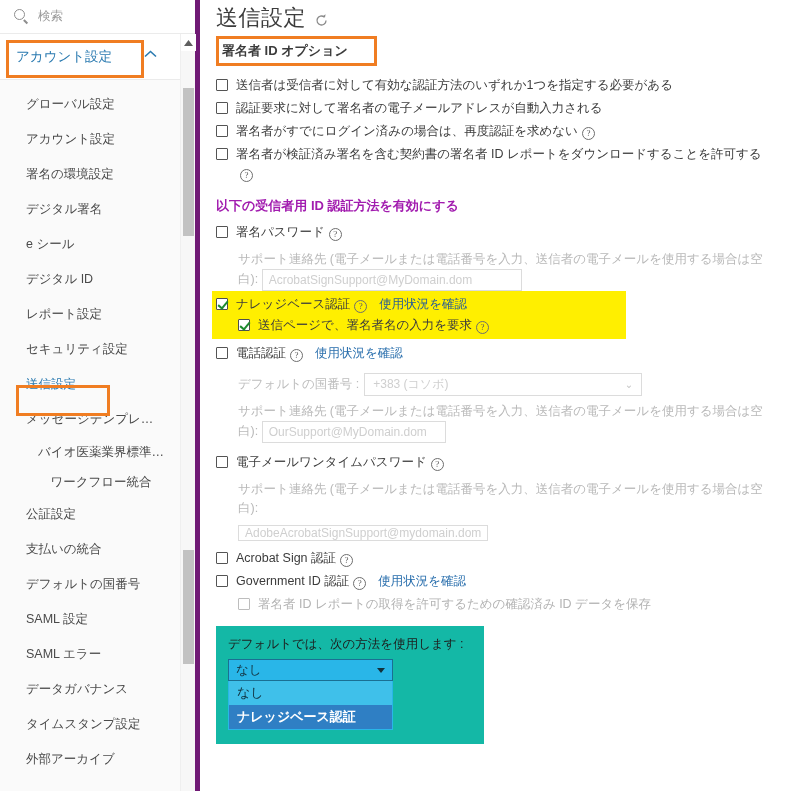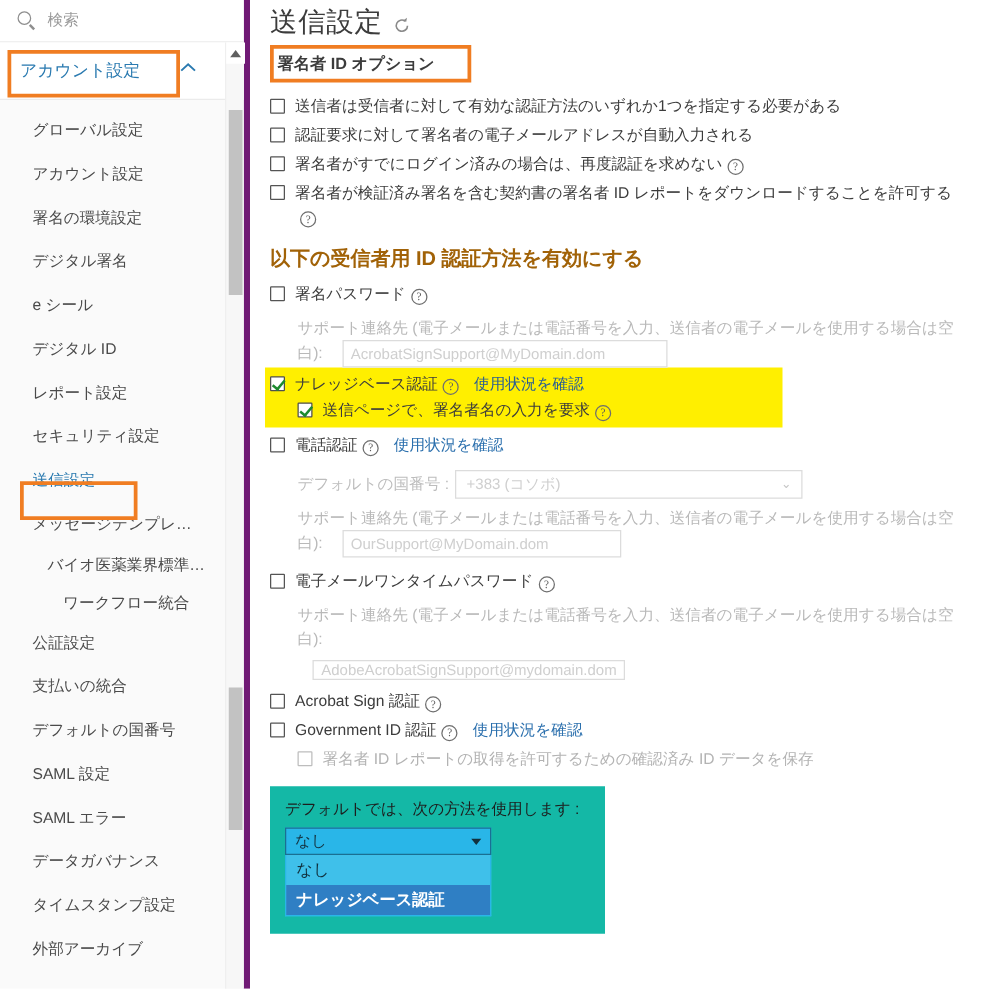--- a/index.html
+++ b/index.html
@@ -239,23 +239,23 @@
     top: 1px;
     font-family: "Liberation Serif", serif;
   }
   .link {
     color: #2a6fad;
     margin-left: 8px;
   }
   .link.dark { color: #2b5f93; }
 
   .subhead {
-    font-size: 16px;
+    font-size: 13px;
     font-weight: bold;
-    color: #a16207;
+    color: #a21caf;
     margin: 12px 0 6px 0;
   }
 
   .indent {
     padding-left: 22px;
   }
   .note {
     color: #b9b9b9;
     font-size: 12.5px;
     line-height: 19px;
@@ -268,24 +268,24 @@
   }
   .inline-input {
     width: 260px;
     height: 22px;
     border: 1px solid #dcdcdc;
     background: #fff;
     color: #cfcfcf;
     font-size: 12px;
     padding: 0 6px;
     line-height: 20px;
-    margin-left: 12px;
+    margin-left: 0;
   }
   .inline-input.wide { width: 264px; }
-  .inline-input.w2 { width: 223px; }
+  .inline-input.w2 { width: 184px; }
 
   
   .hl-yellow {
     background: #ffef00;
     padding: 3px 0 3px 0;
     margin-left: -4px;
     padding-left: 4px;
     width: 414px;
   }
   .hl-yellow .row { padding: 1px 0; }

